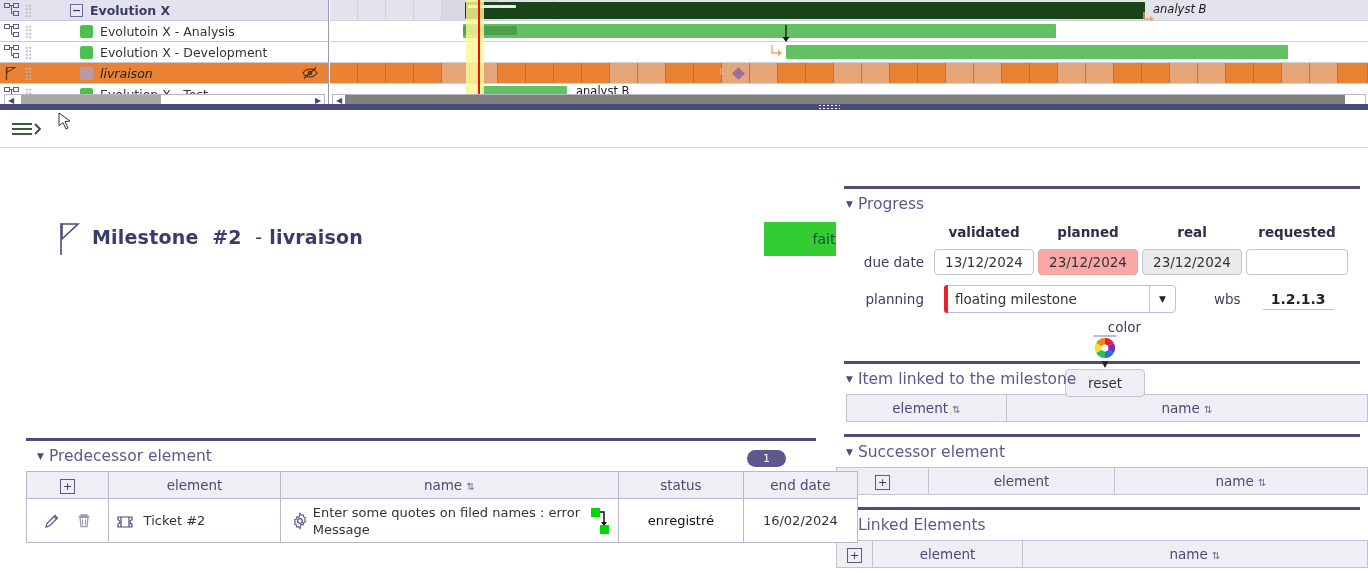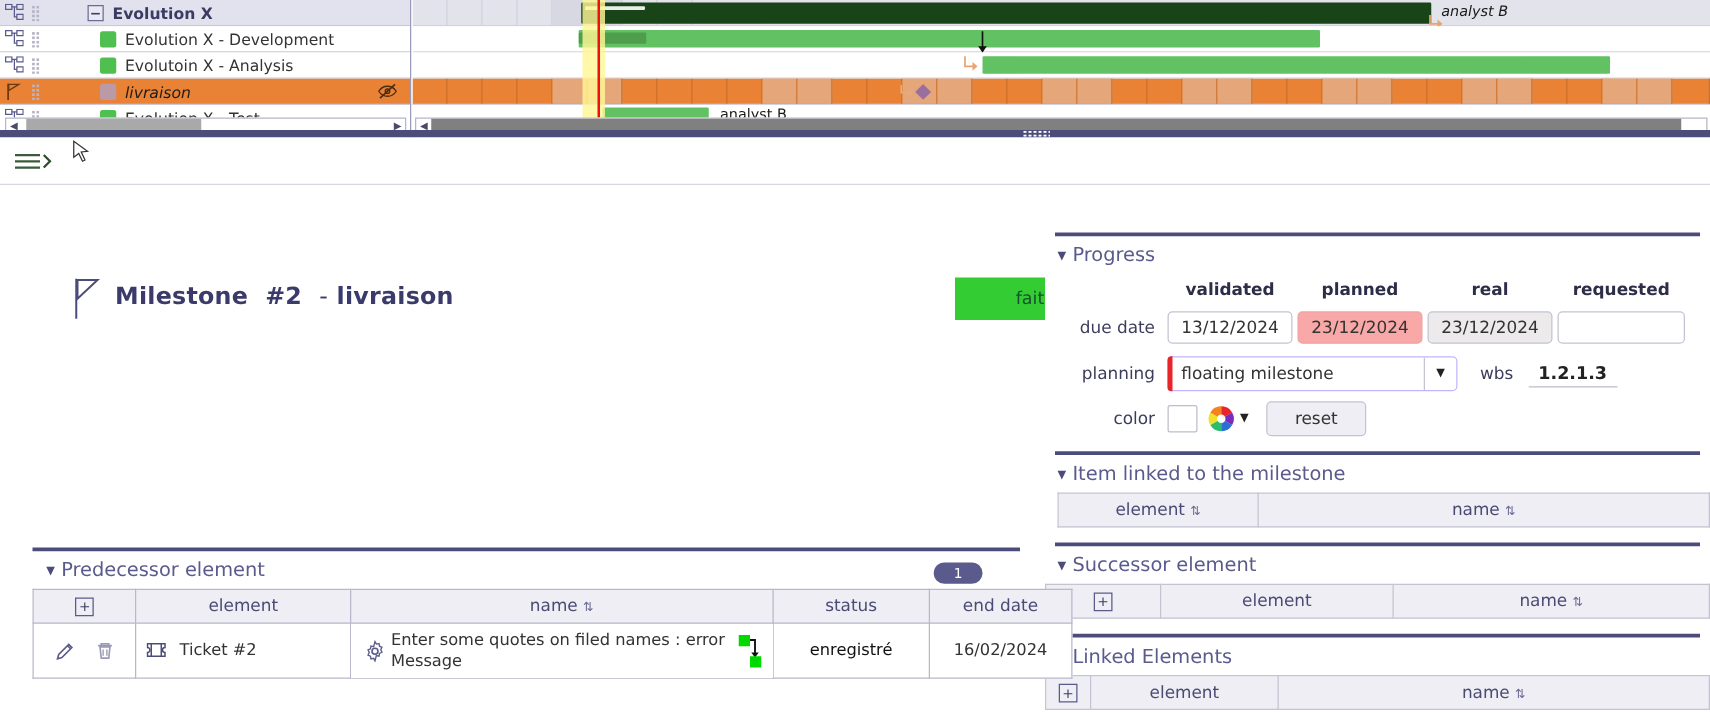--- a/index.html
+++ b/index.html
@@ -182,38 +182,38 @@
               <rect x="9.5" y="0.5" width="5" height="4" fill="none" stroke="#5a5a8c"></rect>
               <rect x="9.5" y="8.5" width="5" height="4" fill="none" stroke="#5a5a8c"></rect>
               <path d="M5.5 2.5h4M7.5 2.5v8h2" stroke="#5a5a8c" fill="none"></path>
             </svg>
         </span>
         <span class="grip">
             <i></i>
           </span>
         <span class="tree-indent deep"></span>
         <span class="sq green"></span>
-        <span class="tree-label">Evolution X - Development</span>
+        <span class="tree-label">Evolutoin X - Analysis</span>
       </div>
 
       <div class="tree-row plain">
         <span class="wbs-ico">
           <svg width="15" height="14" viewBox="0 0 15 14">
               <rect x="0.5" y="0.5" width="5" height="4" fill="none" stroke="#5a5a8c"></rect>
               <rect x="9.5" y="0.5" width="5" height="4" fill="none" stroke="#5a5a8c"></rect>
               <rect x="9.5" y="8.5" width="5" height="4" fill="none" stroke="#5a5a8c"></rect>
               <path d="M5.5 2.5h4M7.5 2.5v8h2" stroke="#5a5a8c" fill="none"></path>
             </svg>
         </span>
         <span class="grip">
             <i></i>
           </span>
         <span class="tree-indent deep"></span>
         <span class="sq green"></span>
-        <span class="tree-label">Evolutoin X - Analysis</span>
+        <span class="tree-label">Evolution X - Development</span>
       </div>
 
       <div class="tree-row hl">
         <span class="wbs-ico">
           <svg width="14" height="15" viewBox="0 0 14 15">
               <path d="M2.5 1v13" stroke="#6a3a10" stroke-width="1.4" fill="none"></path>
               <path d="M3 1.5h8l-8 5z" fill="#ea8235" stroke="#6a3a10" stroke-width="1.1"></path>
             </svg>
         </span>
         <span class="grip">
@@ -436,32 +436,32 @@
         <span class="f-lab">due date</span>
         <span class="dinput w">13/12/2024</span>
         <span style="width:4px;"></span>
         <span class="dinput w pink">23/12/2024</span>
         <span style="width:4px;"></span>
         <span class="dinput w grey">23/12/2024</span>
         <span style="width:4px;"></span>
         <span class="dinput empty"></span>
       </div>
 
-      <div class="f-row" style="height:40px;">
+      <div class="f-row" style="height:40px;gap:10px;">
         <span class="f-lab">planning</span>
         <span class="select">
           <span>floating milestone</span>
           <span class="dd">▼</span>
         </span>
         <span style="width:18px;"></span>
         <span class="f-lab" style="width:auto;padding-right:12px;">wbs</span>
         <span class="wbs-val">1.2.1.3</span>
       </div>
 
-      <div class="f-row" style="height:32px;">
+      <div class="f-row" style="height:32px;flex-direction:column;">
         <span class="f-lab">color</span>
         <span class="swatch"></span>
         <span style="width:8px;"></span>
         <span>
           <svg width="22" height="22" viewBox="0 0 22 22">
             <circle cx="11" cy="11" r="10" fill="#ddd"></circle>
             <path d="M11 11 L11 1 A10 10 0 0 1 19.7 6z" fill="#e8232a"></path>
             <path d="M11 11 L19.7 6 A10 10 0 0 1 19.7 16z" fill="#7a2bbd"></path>
             <path d="M11 11 L19.7 16 A10 10 0 0 1 11 21z" fill="#2b6fd4"></path>
             <path d="M11 11 L11 21 A10 10 0 0 1 2.3 16z" fill="#2bbd6e"></path>

